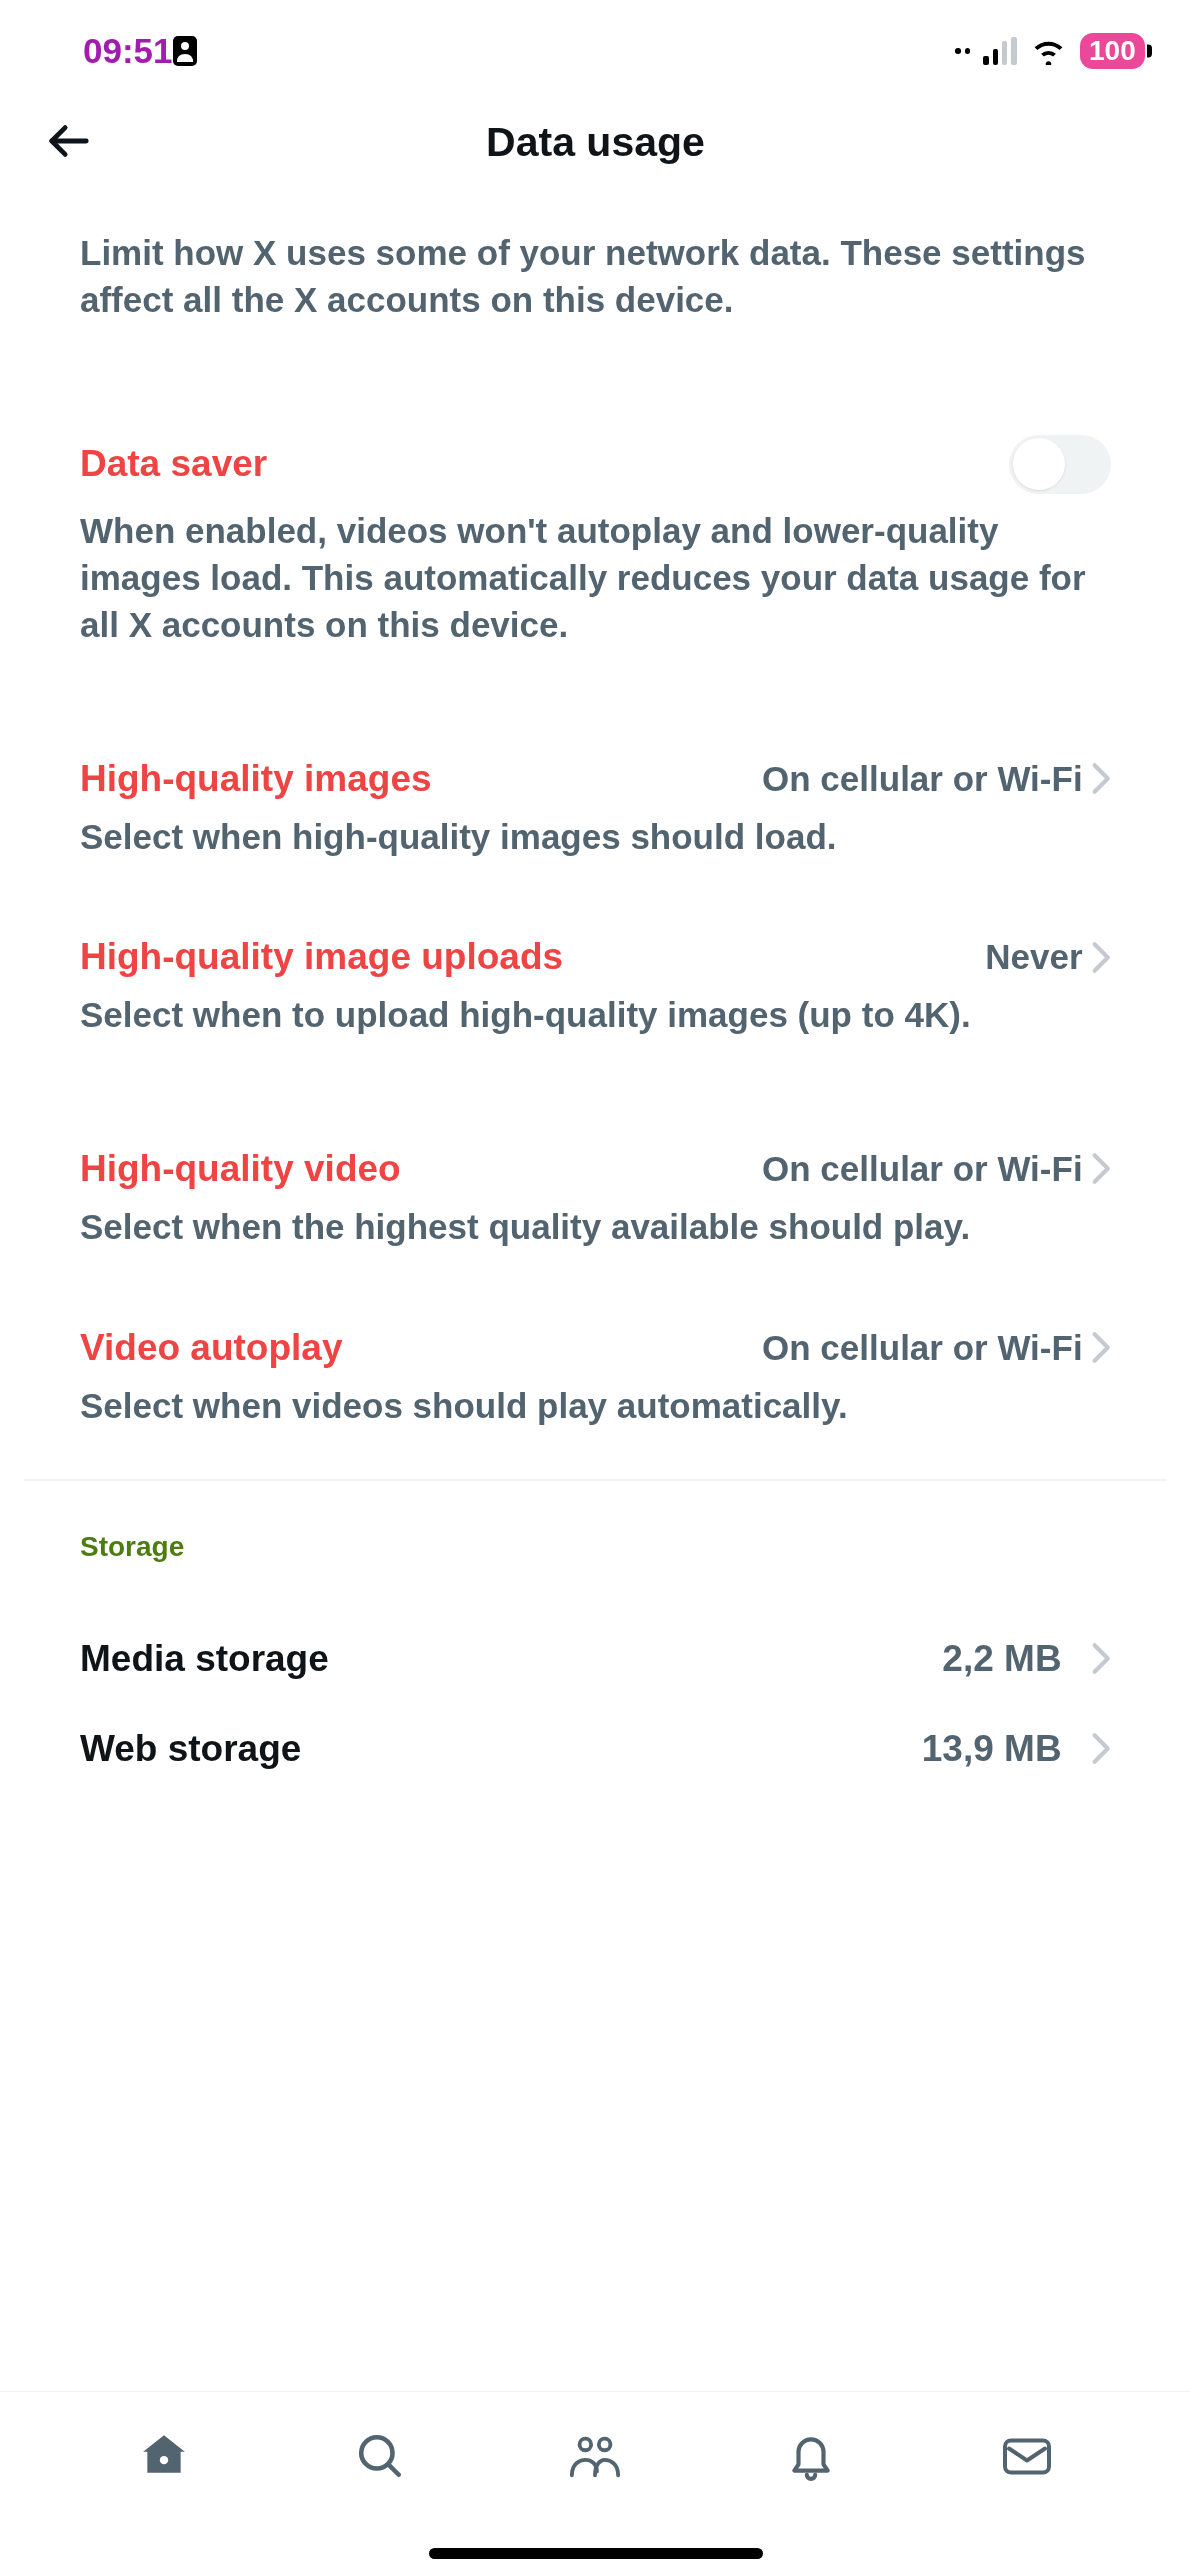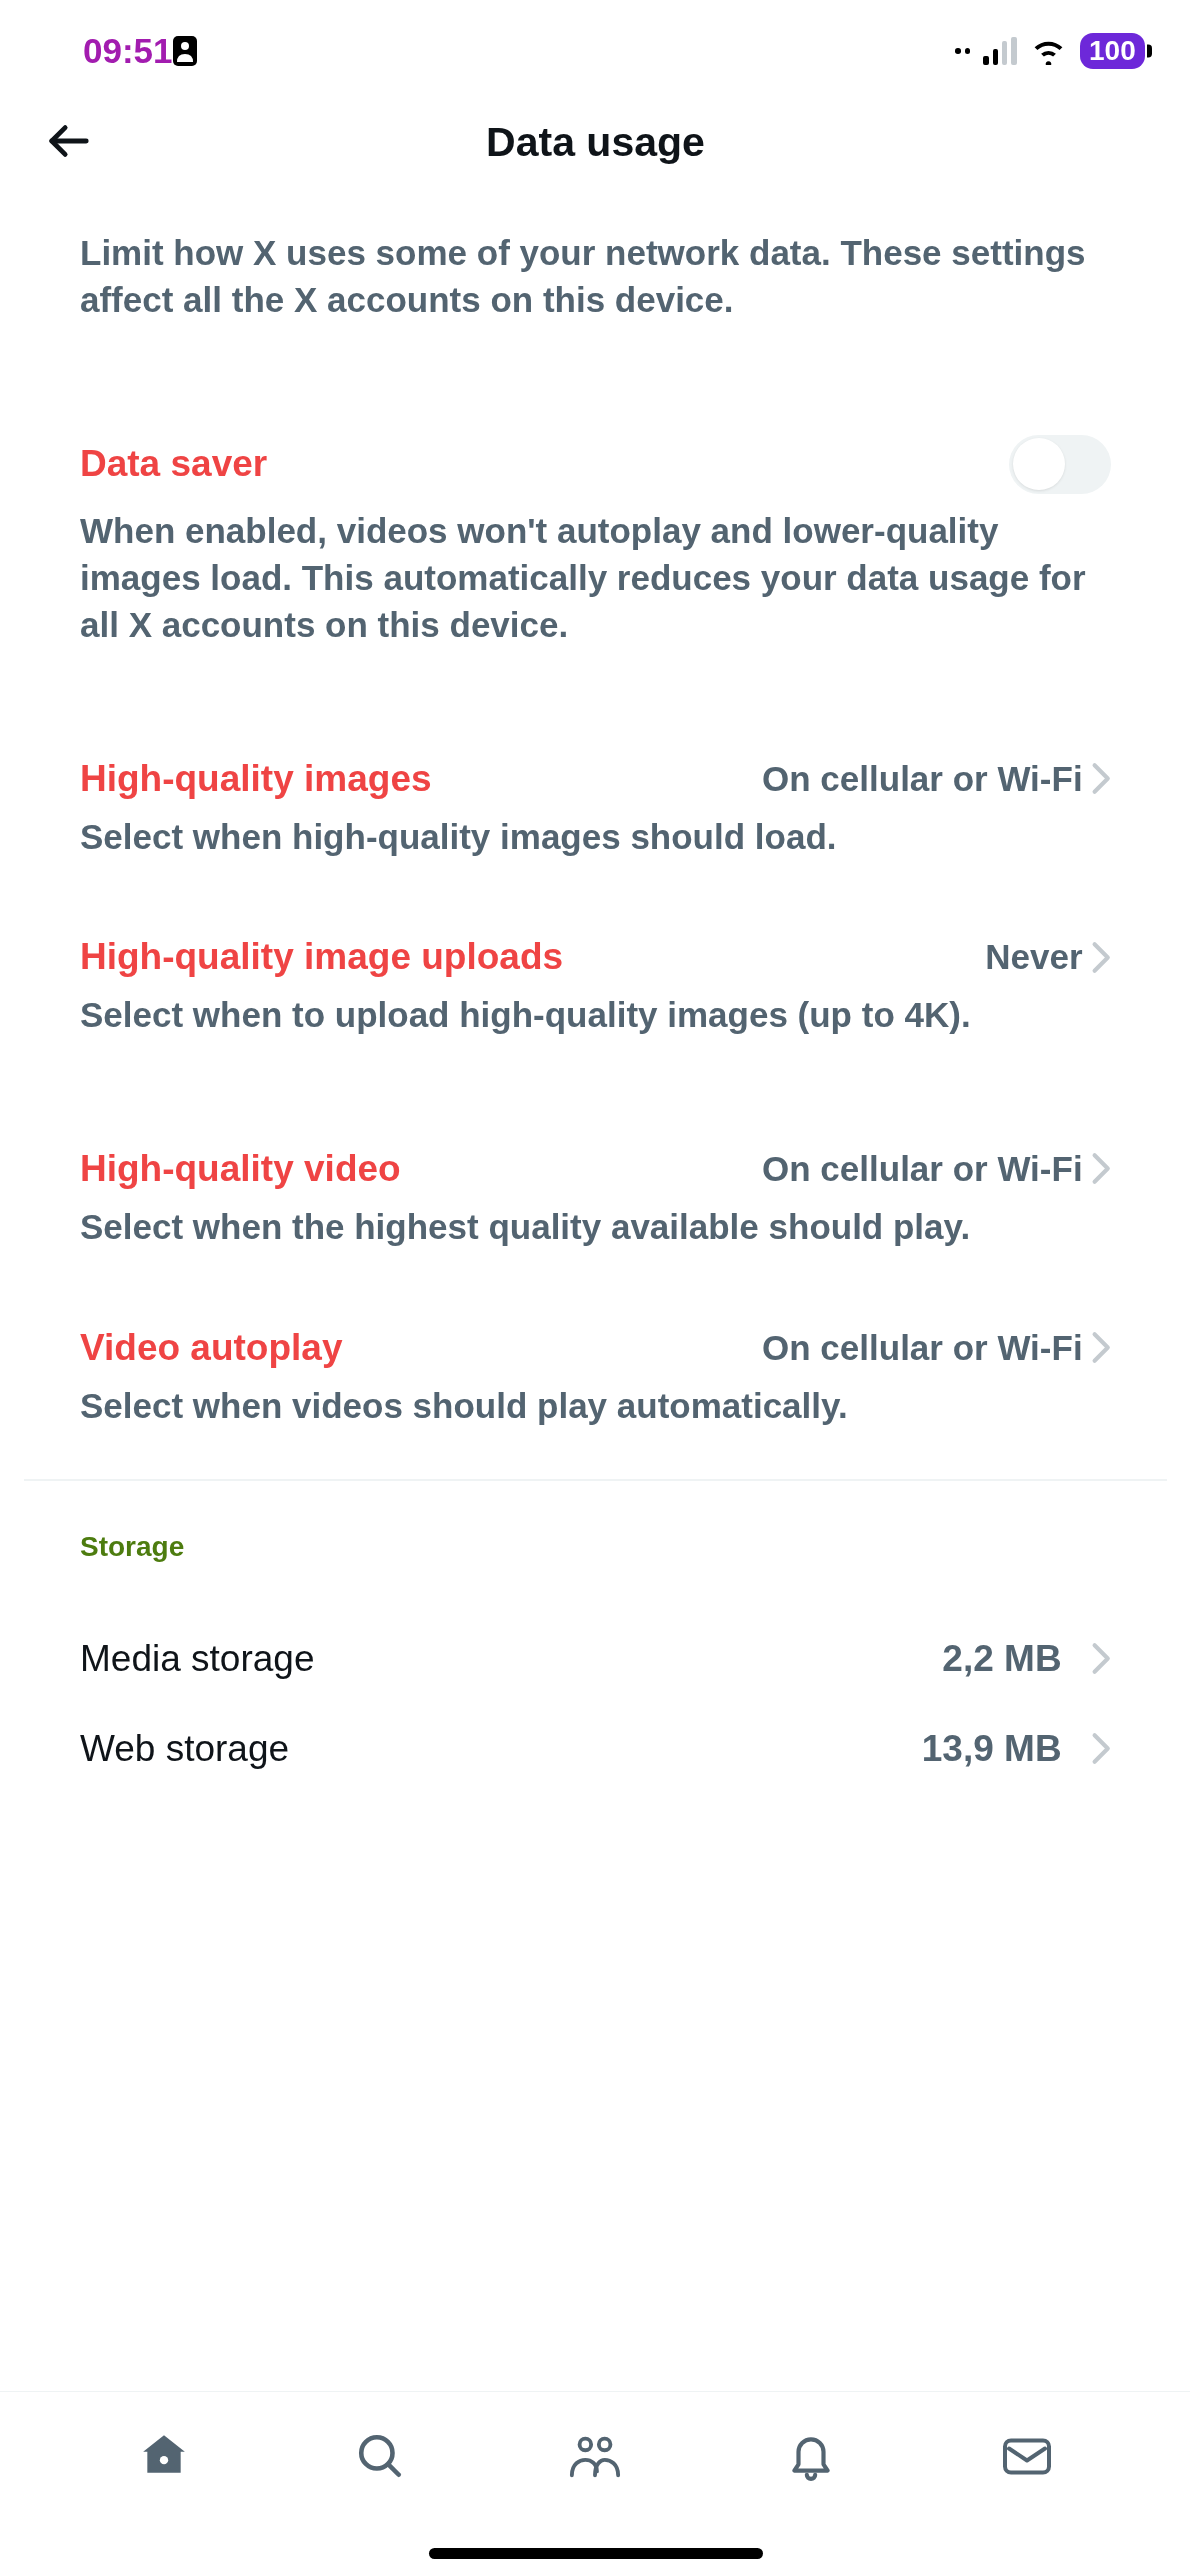--- a/index.html
+++ b/index.html
@@ -50,21 +50,21 @@
       display: flex;
       gap: 3.7px;
     }
     .signal-dot {
       width: 5.6px;
       height: 5.6px;
       border-radius: 50%;
       background: #000;
     }
     .battery-badge {
-      background: #6d28d9;
+      background: #ec4899;
       color: #fff;
       font-size: 28px;
       font-weight: 700;
       padding: 1.9px 9.3px;
       border-radius: 13px;
       position: relative;
     }
     .battery-nub {
       position: absolute;
       right: -7.4px;
@@ -162,21 +162,21 @@
       margin-bottom: 51px;
     }
     .storage-row {
       display: flex;
       justify-content: space-between;
       align-items: center;
       padding: 24px 0;
     }
     .storage-title {
       font-size: 37px;
-      font-weight: 400;
+      font-weight: 700;
       color: #0f1419;
     }
     .storage-value-wrap {
       display: flex;
       align-items: center;
       gap: 29px;
     }
     .storage-value {
       font-size: 37px;
       font-weight: 700;

